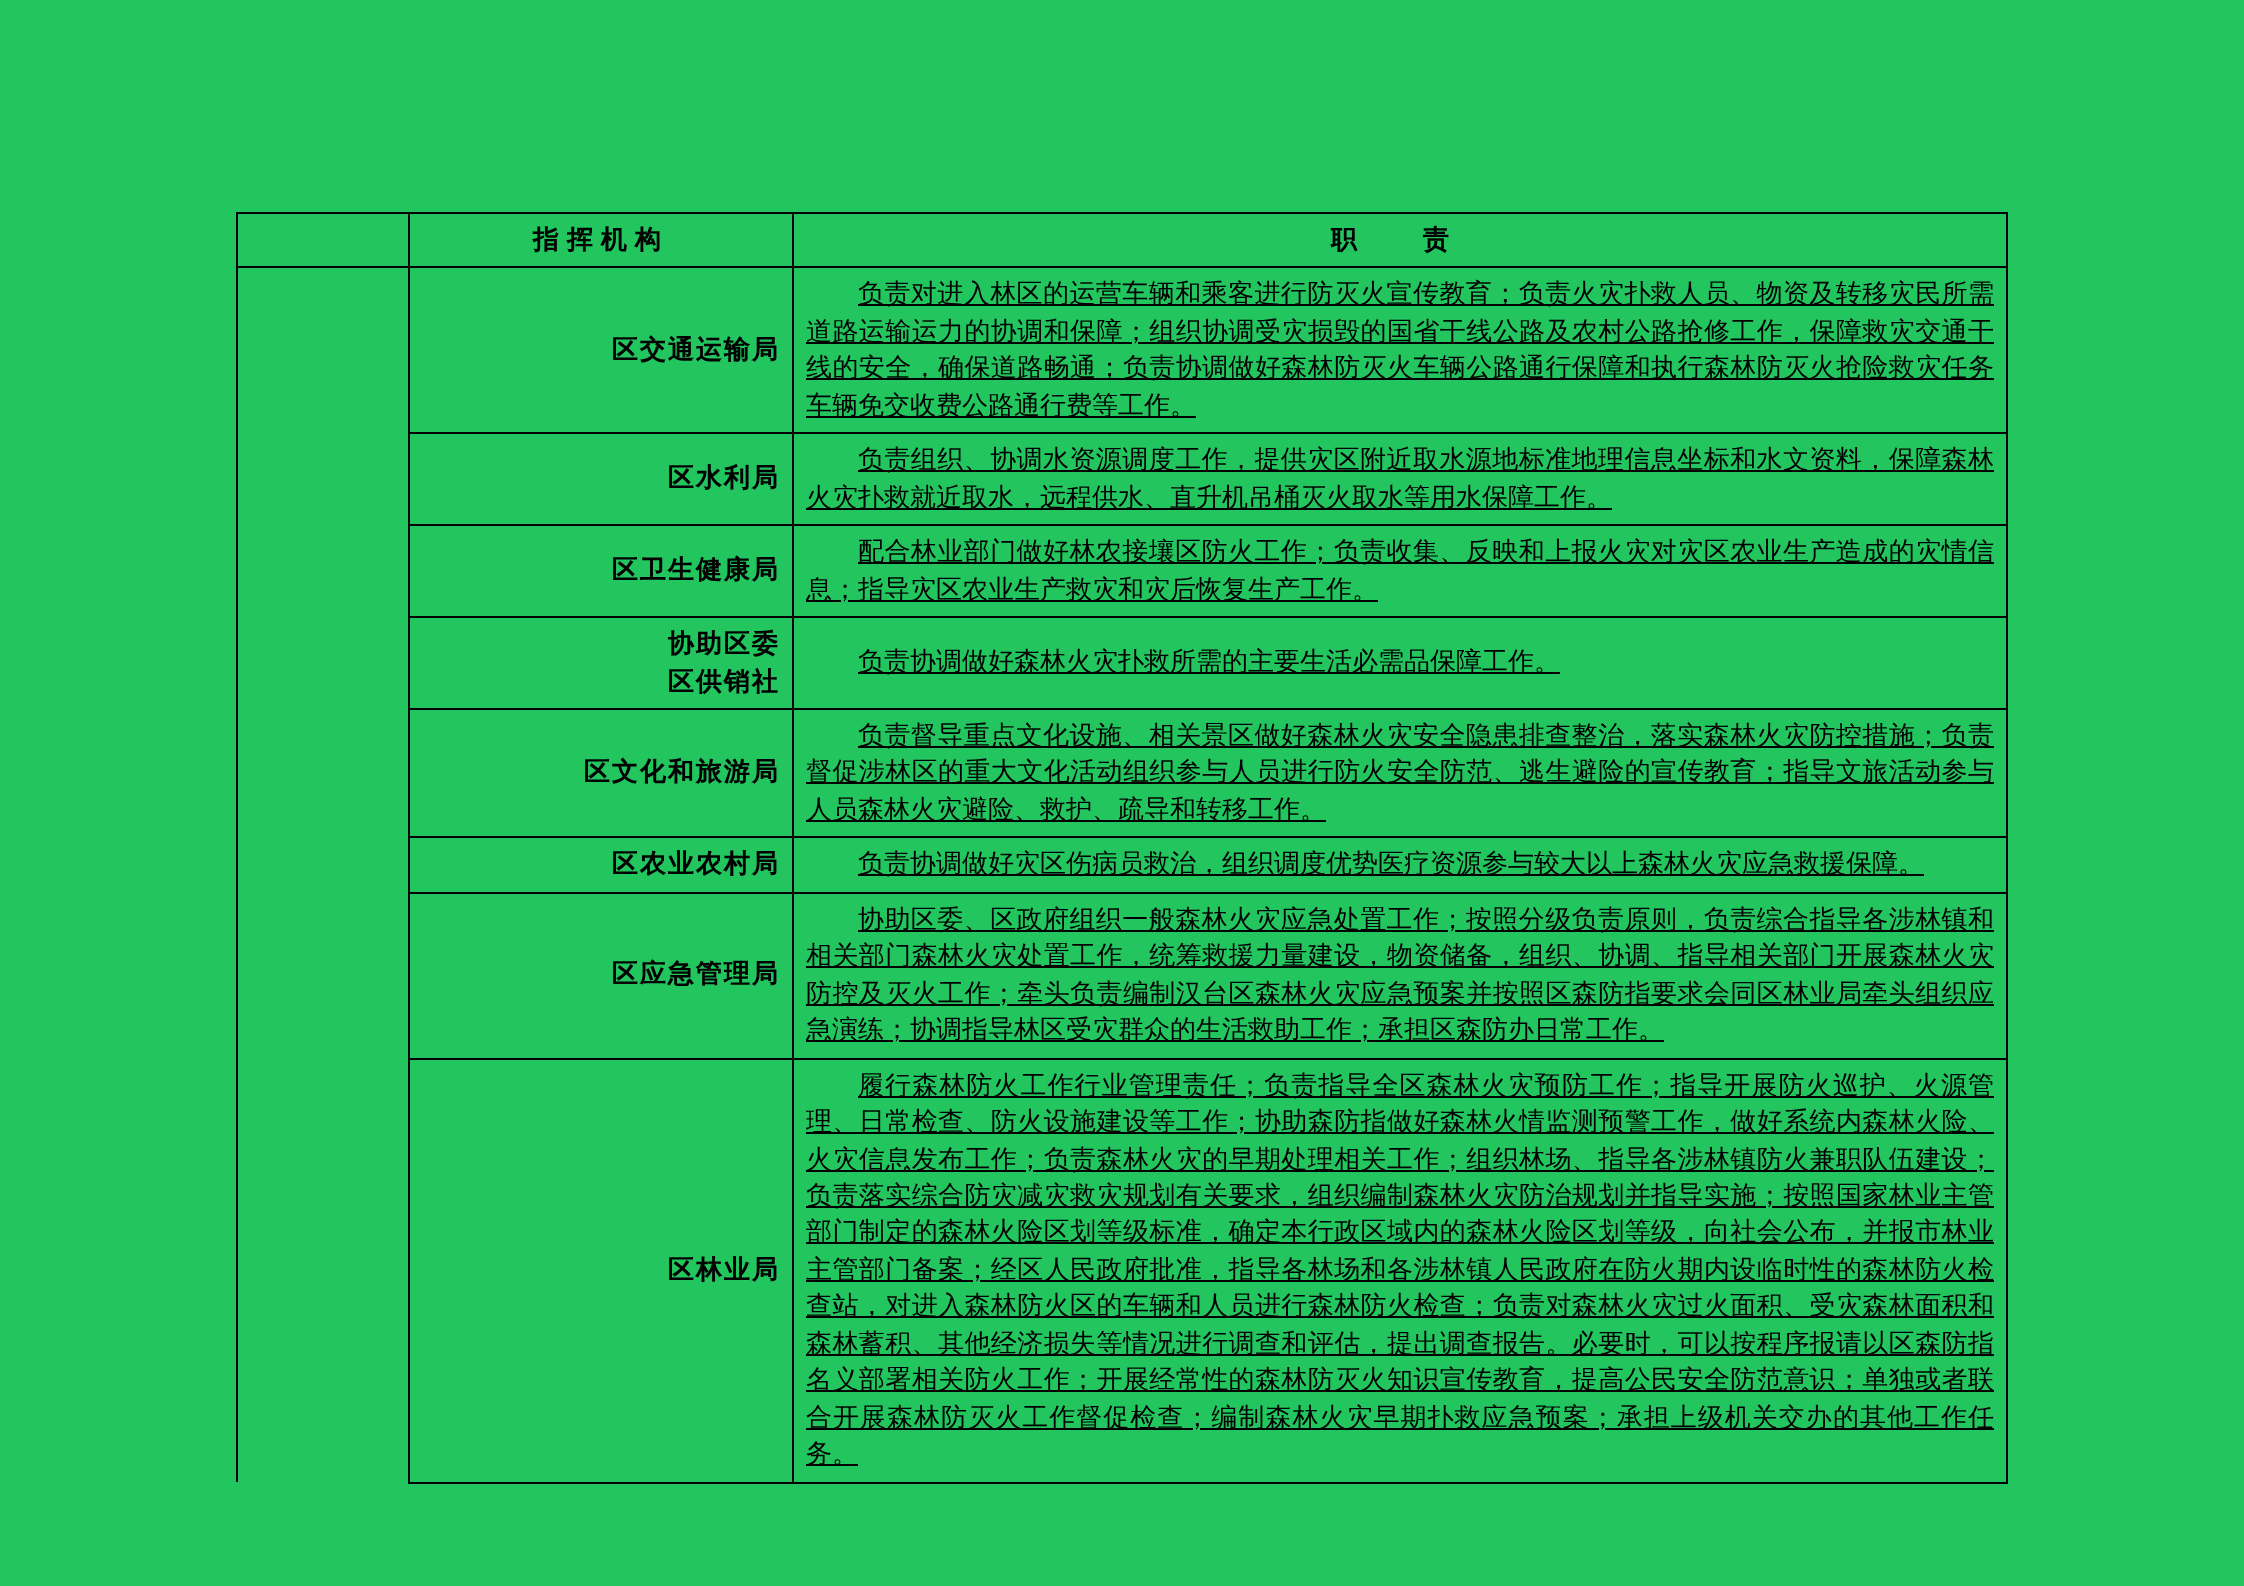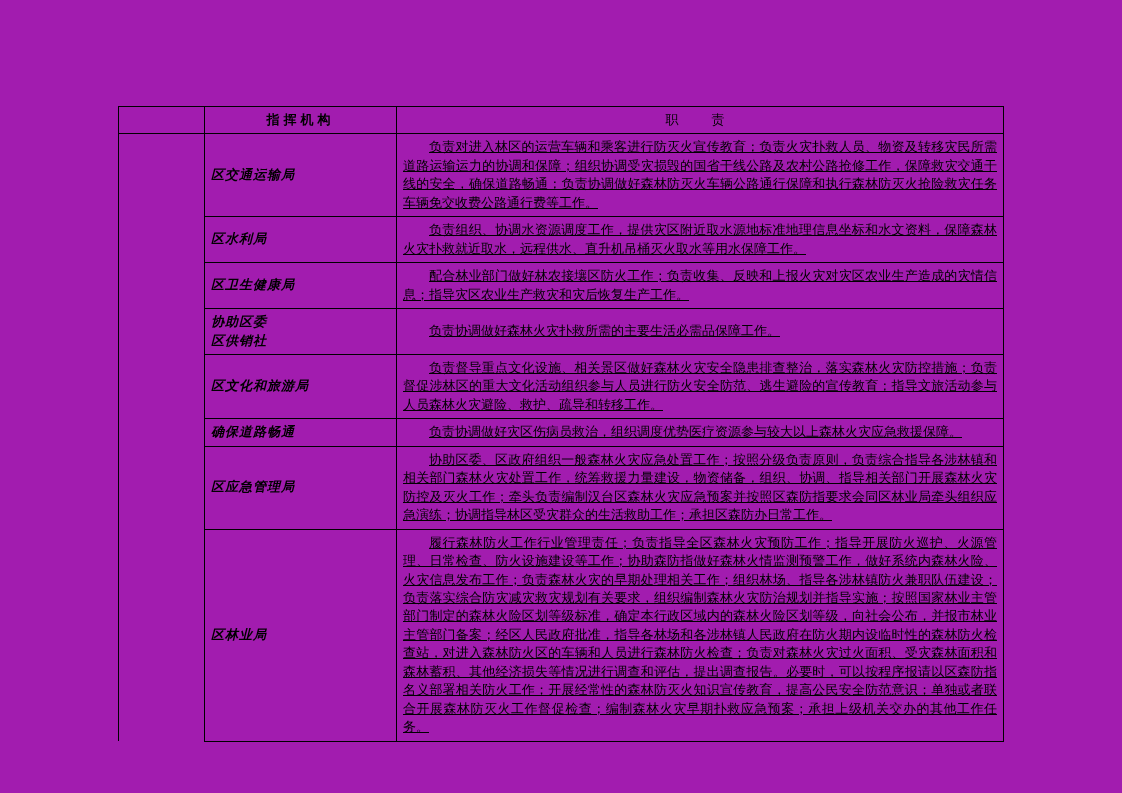--- a/index.html
+++ b/index.html
@@ -14,21 +14,21 @@
     color: #000000;
     position: relative;
     overflow: hidden;
   }
   .page {
     position: absolute;
     left: 0;
     top: 0;
     width: 1122px;
     height: 793px;
-    background: #a21caf;
+    background: #22c55e;
   }
   .doc-table {
     position: absolute;
     left: 118px;
     top: 106px;
     width: 886px;
     border-collapse: collapse;
     table-layout: fixed;
   }
   .doc-table td, .doc-table th {
@@ -48,34 +48,33 @@
   .hdr-org {
     width: 192px;
     text-align: center;
     font-weight: bold;
     letter-spacing: 4px;
     font-size: 13.5px;
     padding: 8px 4px;
   }
   .hdr-duty {
     text-align: center;
-    font-weight: normal;
+    font-weight: bold;
     letter-spacing: 10px;
     font-size: 13.5px;
     padding: 8px 4px;
     margin-top: 35px;
   }
   .org-cell {
     width: 192px;
-    text-align: left;
+    text-align: right;
     font-weight: bold;
     font-size: 13.5px;
     letter-spacing: 1px;
     padding: 6px 4px;
-    font-style: italic;
   }
   .org-cell .line2 {
     display: block;
   }
   .duty-cell {
     text-align: justify;
     text-justify: inter-ideograph;
     font-size: 12.6px;
     line-height: 1.45;
     padding: 5px 7px 5px 7px;
@@ -153,21 +152,21 @@
       </tr>
 
       <tr>
         <td class="org-cell">区文化和旅游局</td>
         <td class="duty-cell">
             <p>负责督导重点文化设施、相关景区做好森林火灾安全隐患排查整治，落实森林火灾防控措施；负责督促涉林区的重大文化活动组织参与人员进行防火安全防范、逃生避险的宣传教育；指导文旅活动参与人员森林火灾避险、救护、疏导和转移工作。</p>
           </td>
       </tr>
 
       <tr>
-        <td class="org-cell">确保道路畅通</td>
+        <td class="org-cell">区农业农村局</td>
         <td class="duty-cell">
             <p>负责协调做好灾区伤病员救治，组织调度优势医疗资源参与较大以上森林火灾应急救援保障。</p>
           </td>
       </tr>
 
       <tr>
         <td class="org-cell">区应急管理局</td>
         <td class="duty-cell">
             <p>协助区委、区政府组织一般森林火灾应急处置工作；按照分级负责原则，负责综合指导各涉林镇和相关部门森林火灾处置工作，统筹救援力量建设，物资储备，组织、协调、指导相关部门开展森林火灾防控及灭火工作；牵头负责编制汉台区森林火灾应急预案并按照区森防指要求会同区林业局牵头组织应急演练；协调指导林区受灾群众的生活救助工作；承担区森防办日常工作。</p>
           </td>

